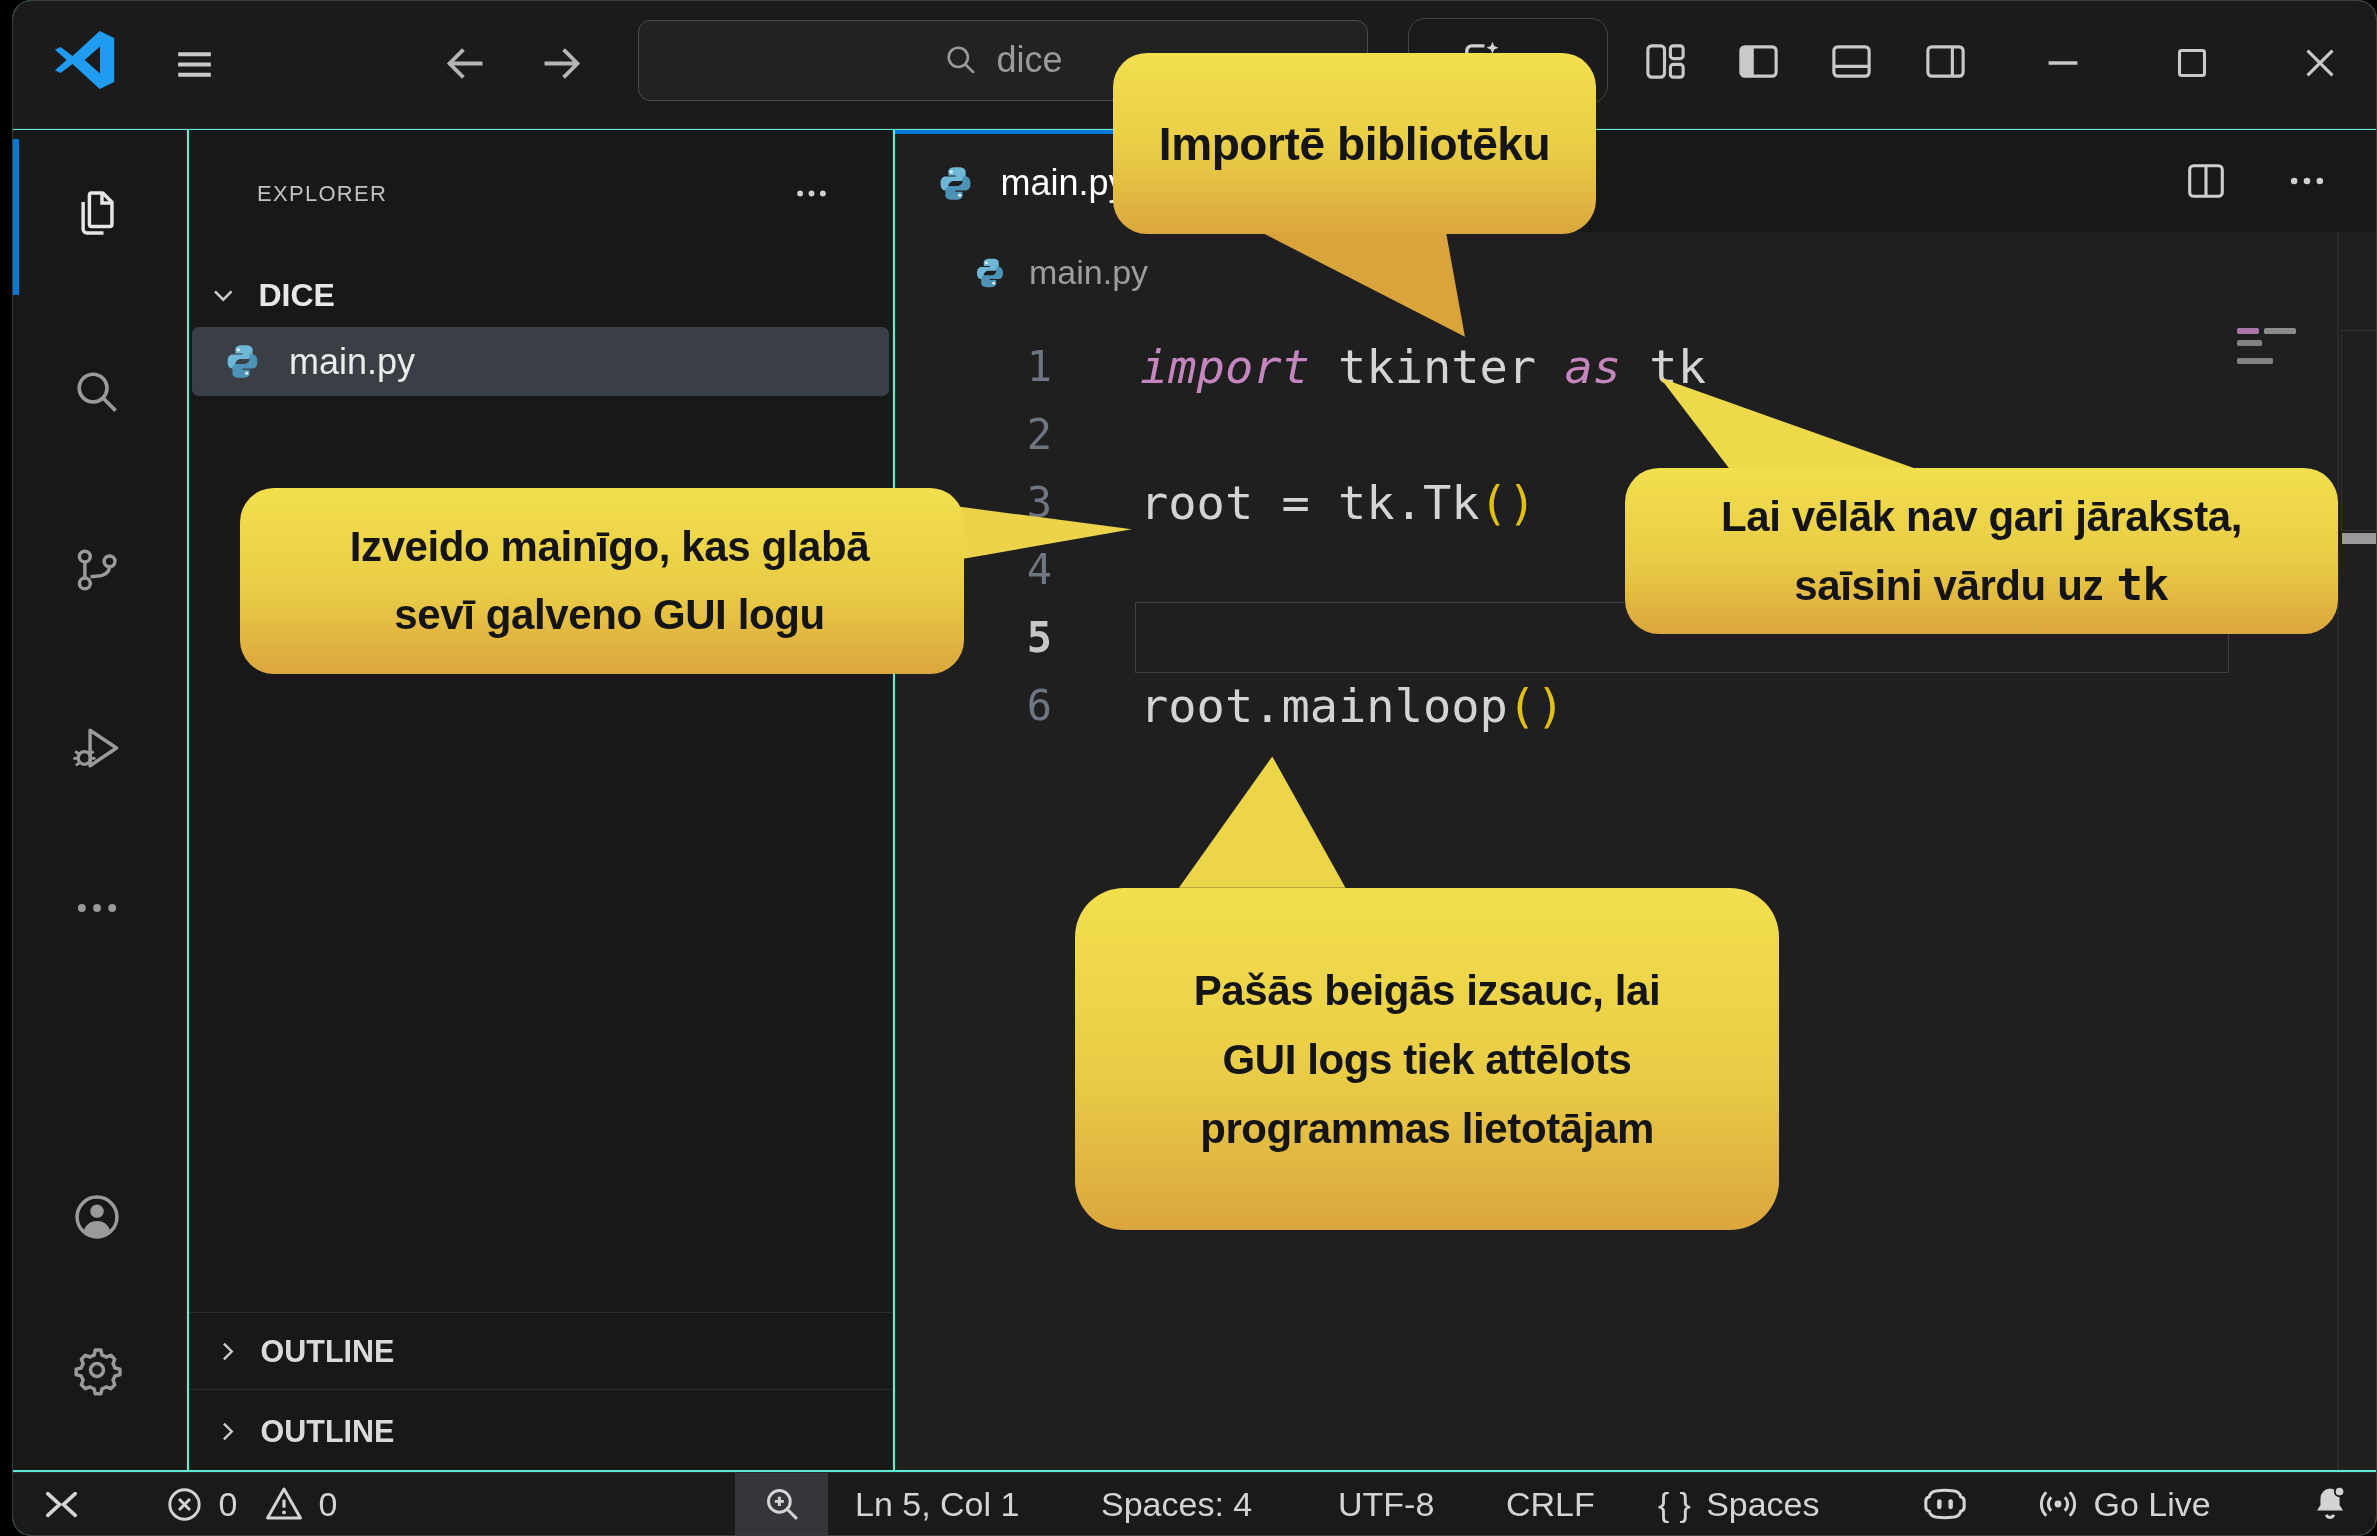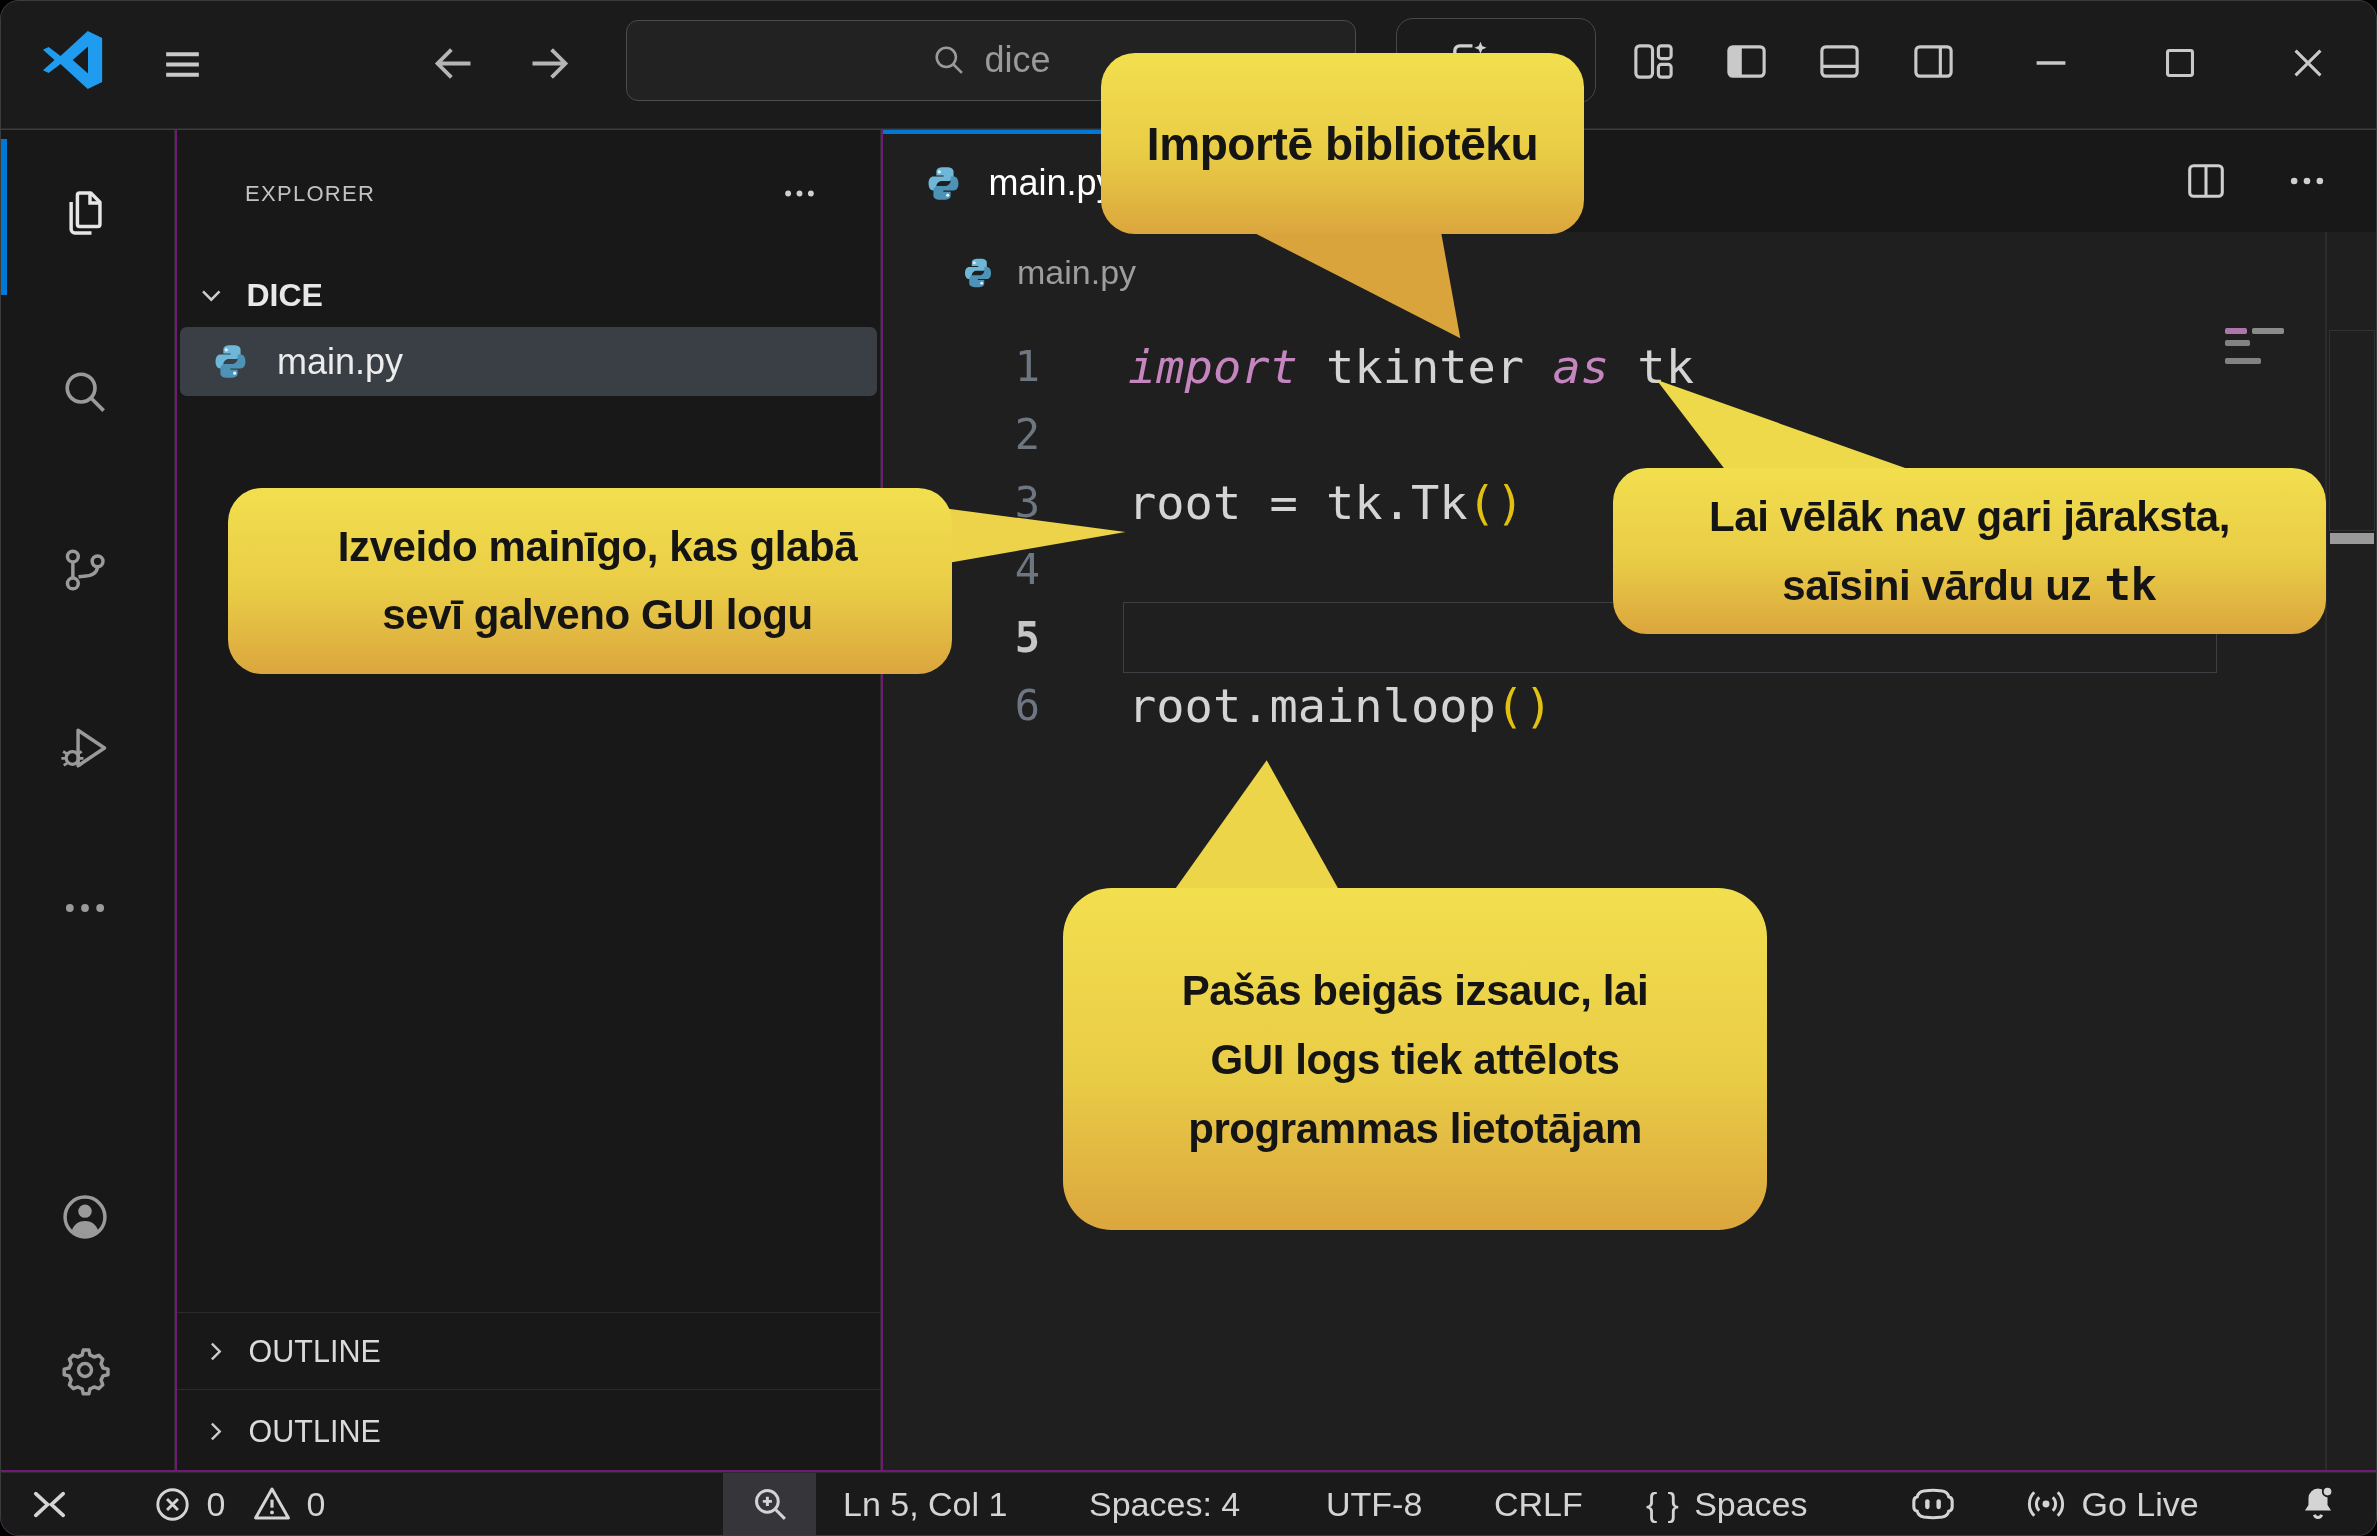--- a/index.html
+++ b/index.html
@@ -1,17 +1,17 @@
 <!DOCTYPE html>
 <html style="font-size:13.5px"><head>
 <meta charset="utf-8">
 <style>
   html,body{margin:0;padding:0;background:#000;}
   body{width:2377px;height:1536px;position:relative;font-family:"Liberation Sans",sans-serif;}
-  .window{position:absolute;inset:0;background:#701a75;border:1.7px solid #3c3c3c;border-radius:18.6px;overflow:hidden;box-sizing:border-box;}
+  .window{position:absolute;inset:0;background:#5eead4;border:1.7px solid #3c3c3c;border-radius:18.6px;overflow:hidden;box-sizing:border-box;margin-left:12px;}
 
   
   .titlebar{position:absolute;left:0;top:0;right:0;height:127px;background:#1b1b1b;border-bottom:1.7px solid #2b2b2b;}
   .titlebar .abs{position:absolute;}
   .tb-icon{color:#c9c9c9;}
   .searchbox{position:absolute;left:625px;top:18.6px;width:730px;height:81px;background:#222222;border:1.7px solid #4c4c4c;border-radius:12px;display:flex;align-items:center;justify-content:center;gap:17px;color:#9a9a9a;font-size:36px;box-sizing:border-box;}
   .copilot-btn{position:absolute;left:1395px;top:17px;width:200px;height:85px;border:1.7px solid #474747;border-radius:17px;display:flex;align-items:center;justify-content:center;gap:22px;color:#d0d0d0;box-sizing:border-box;}
 
   
   .activitybar{position:absolute;left:0;top:129px;width:174px;bottom:65px;background:#181818;border-right:1.7px solid #2b2b2b;box-sizing:border-box;}
@@ -24,21 +24,21 @@
   .sb-header{position:absolute;left:68px;top:0;height:127px;line-height:127px;font-size:22px;letter-spacing:1.3px;color:#c2c2c2;}
   .sb-more{position:absolute;left:603px;top:44px;width:39px;height:39px;color:#cfcfcf;}
   .sb-folder{position:absolute;left:0;right:0;top:134px;height:63px;display:flex;align-items:center;}
   .sb-folder .chev{margin-left:18.6px;width:30.5px;height:30.5px;color:#cccccc;}
   .sb-folder .lbl{margin-left:20.3px;font-weight:bold;font-size:32px;color:#e8e8e8;}
   .sb-file{position:absolute;left:3.4px;right:3.4px;top:197px;height:69px;background:#3a3f45;border-radius:6.8px;display:flex;align-items:center;}
   .sb-file .pyico{margin-left:30.5px;width:39px;height:39px;}
   .sb-file .lbl{margin-left:27px;font-size:36px;color:#ececec;}
   .sb-section{position:absolute;left:0;right:0;display:flex;align-items:center;border-top:1.7px solid #2b2b2b;box-sizing:border-box;}
   .sb-section .chev{margin-left:24px;width:29px;height:29px;color:#cccccc;}
-  .sb-section .lbl{margin-left:18.6px;font-weight:normal;font-size:30.5px;color:#dadada;}
+  .sb-section .lbl{margin-left:18.6px;font-weight:bold;font-size:30.5px;color:#dadada;}
 
   
   .editor{position:absolute;left:882px;top:129px;right:0;bottom:65px;background:#181818;}
   .tabbar{position:absolute;top:0;left:0;right:0;height:102px;background:#181818;}
   .tab{position:absolute;left:0;top:0;width:472px;height:102px;background:#1f1f1f;border-top:4.2px solid #0078d4;display:flex;align-items:center;box-sizing:border-box;}
   .tab .pyico{margin-left:41px;width:39px;height:39px;}
   .tab .lbl{margin-left:25.4px;font-size:36px;color:#ffffff;}
   .editor-actions{position:absolute;right:47px;top:0;height:102px;display:flex;align-items:center;gap:56px;color:#cfcfcf;}
   .breadcrumb{position:absolute;top:102px;left:0;right:0;height:81px;background:#1f1f1f;display:flex;align-items:center;}
   .breadcrumb .pyico{margin-left:78px;width:34px;height:34px;}

